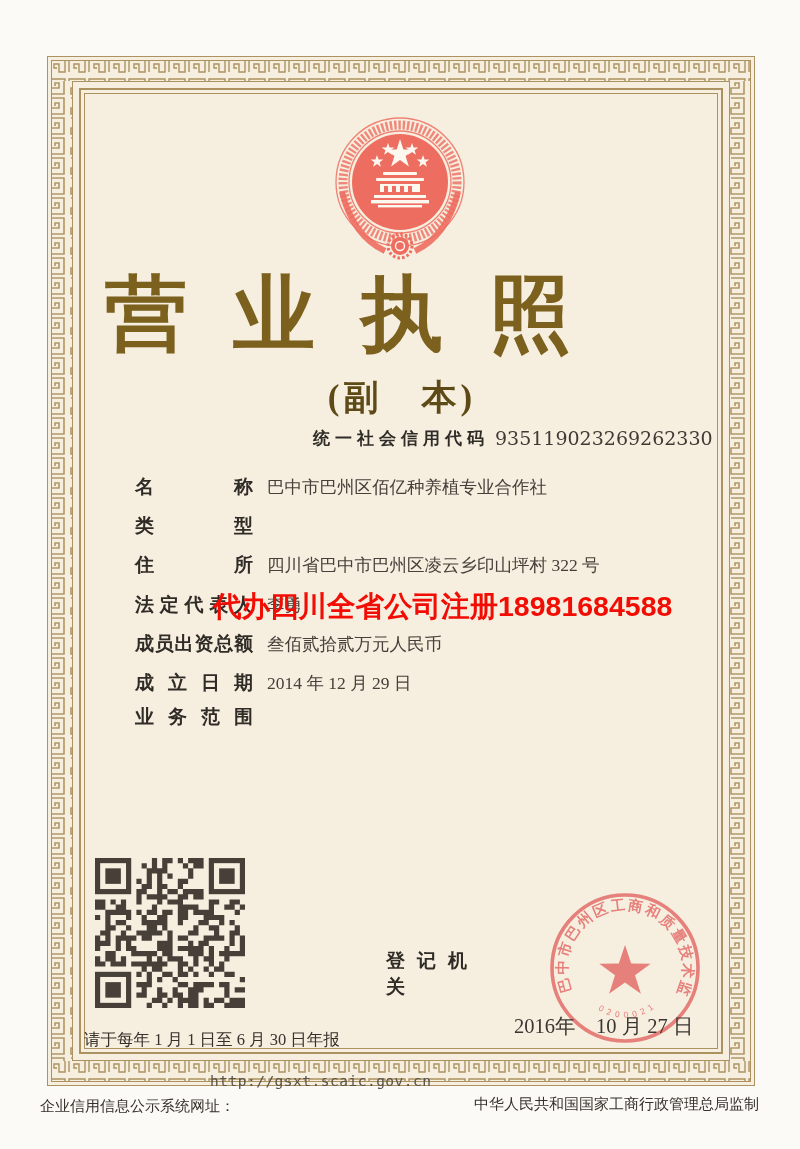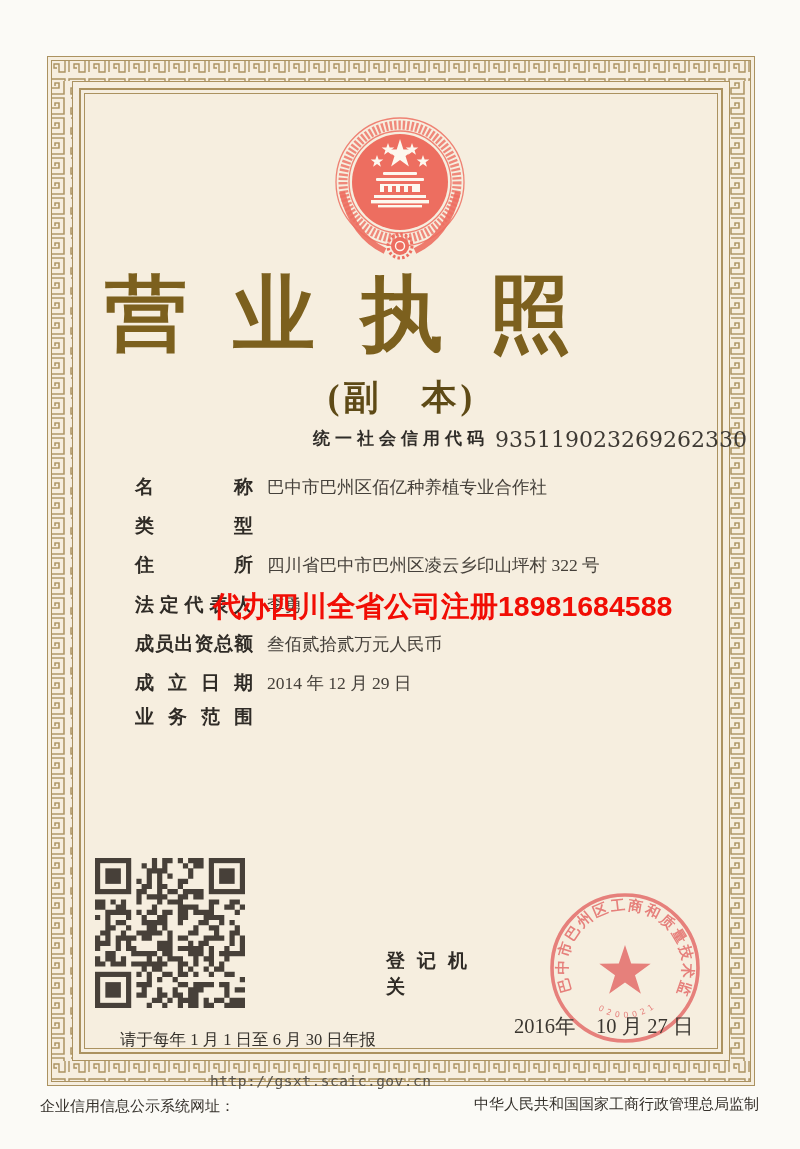--- a/index.html
+++ b/index.html
@@ -24,34 +24,34 @@
   
   .title{left:0;top:272px;width:676px;text-align:center;z-index:2;
     font-size:82px;font-weight:900;color:var(--title-gold);
     letter-spacing:46px;line-height:1.05;}
   .title span{margin-right:-46px;}
   .subtitle{left:0;top:374px;width:800px;text-align:center;z-index:2;
     font-size:35px;font-weight:700;color:#5e4a16;letter-spacing:4px;}
   .subtitle span{margin-right:-4px;}
   .credit-row{left:313px;top:427px;z-index:2;display:flex;align-items:flex-start;}
   .credit-label{font-size:17px;font-weight:700;letter-spacing:5px;color:#2f2c28;}
-  .credit-value{font-size:22px;color:#3e3a34;margin-left:6px;font-family:"DejaVu Serif",serif;}
+  .credit-value{font-size:19px;color:#3e3a34;margin-left:6px;font-family:"DejaVu Serif",serif;}
   
   .field-row{left:135px;z-index:2;display:flex;align-items:flex-start;}
   .field-label{width:118px;flex-shrink:0;font-size:19px;font-weight:700;color:#2f2b26;line-height:28px;}
   .field-value{margin-left:14px;width:472px;font-size:17.5px;color:#45403a;line-height:28px;}
   
   .watermark{left:213px;top:588px;z-index:4;white-space:nowrap;
     font-family:"Liberation Sans","DejaVu Sans",sans-serif;
     font-size:28.5px;font-weight:700;color:var(--watermark-red);}
   .reg-label{left:386px;top:948px;z-index:2;font-size:19px;font-weight:700;
     letter-spacing:12px;color:#2f2b26;}
   .reg-label span{margin-right:-12px;}
   .reg-date{left:514px;top:1012px;z-index:4;font-size:20.5px;color:#3a3630;white-space:nowrap;}
-  .annual-note{left:84px;top:1029px;z-index:2;font-size:16.5px;color:#35312b;padding-left:36px;}
+  .annual-note{left:84px;top:1029px;z-index:2;font-size:16.5px;color:#35312b;}
   #qr-box{left:95px;top:858px;z-index:2;}
   #seal-svg{left:547px;top:890px;z-index:3;opacity:.88;}
   
   .footer-url{left:210px;top:1073px;z-index:5;
     font-family:"DejaVu Sans Mono","Liberation Mono",monospace;
     font-size:14.5px;letter-spacing:.5px;color:#56524a;}
   .footer-left{left:40px;top:1097px;z-index:2;font-size:15px;color:#35312b;}
   .footer-right{right:41px;top:1095px;z-index:2;font-size:15px;color:#35312b;}
 </style>
 </head>

